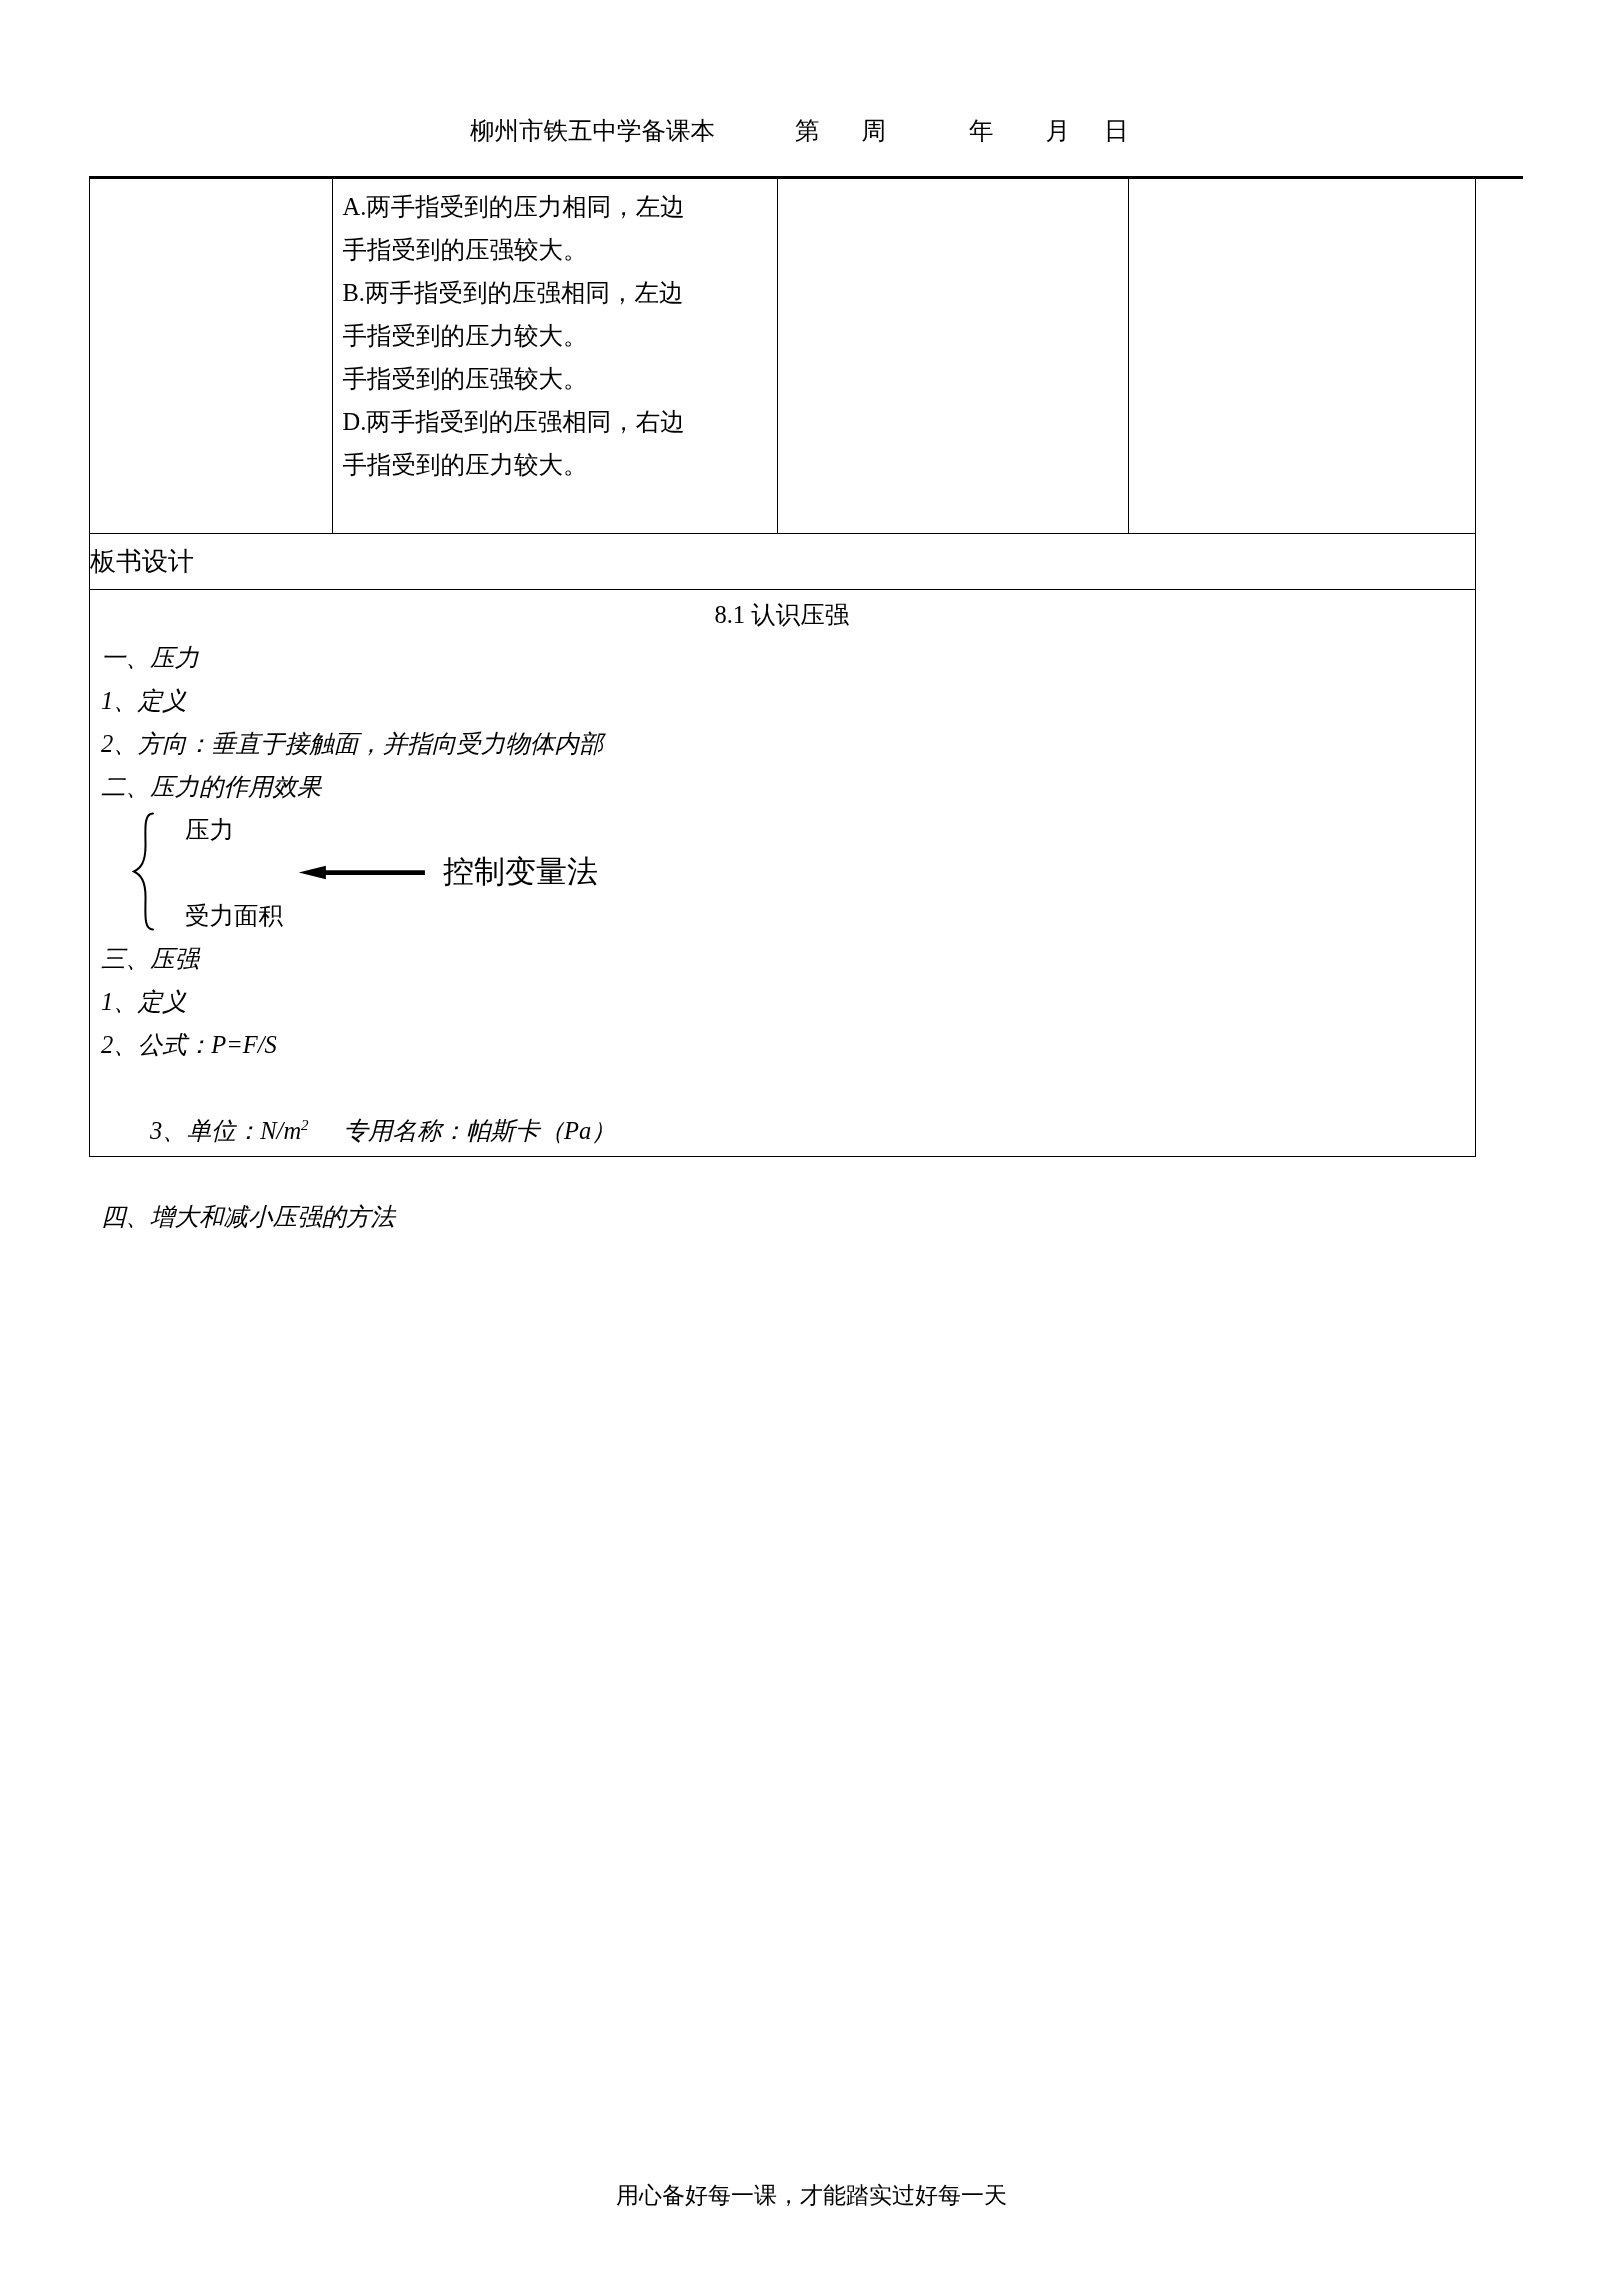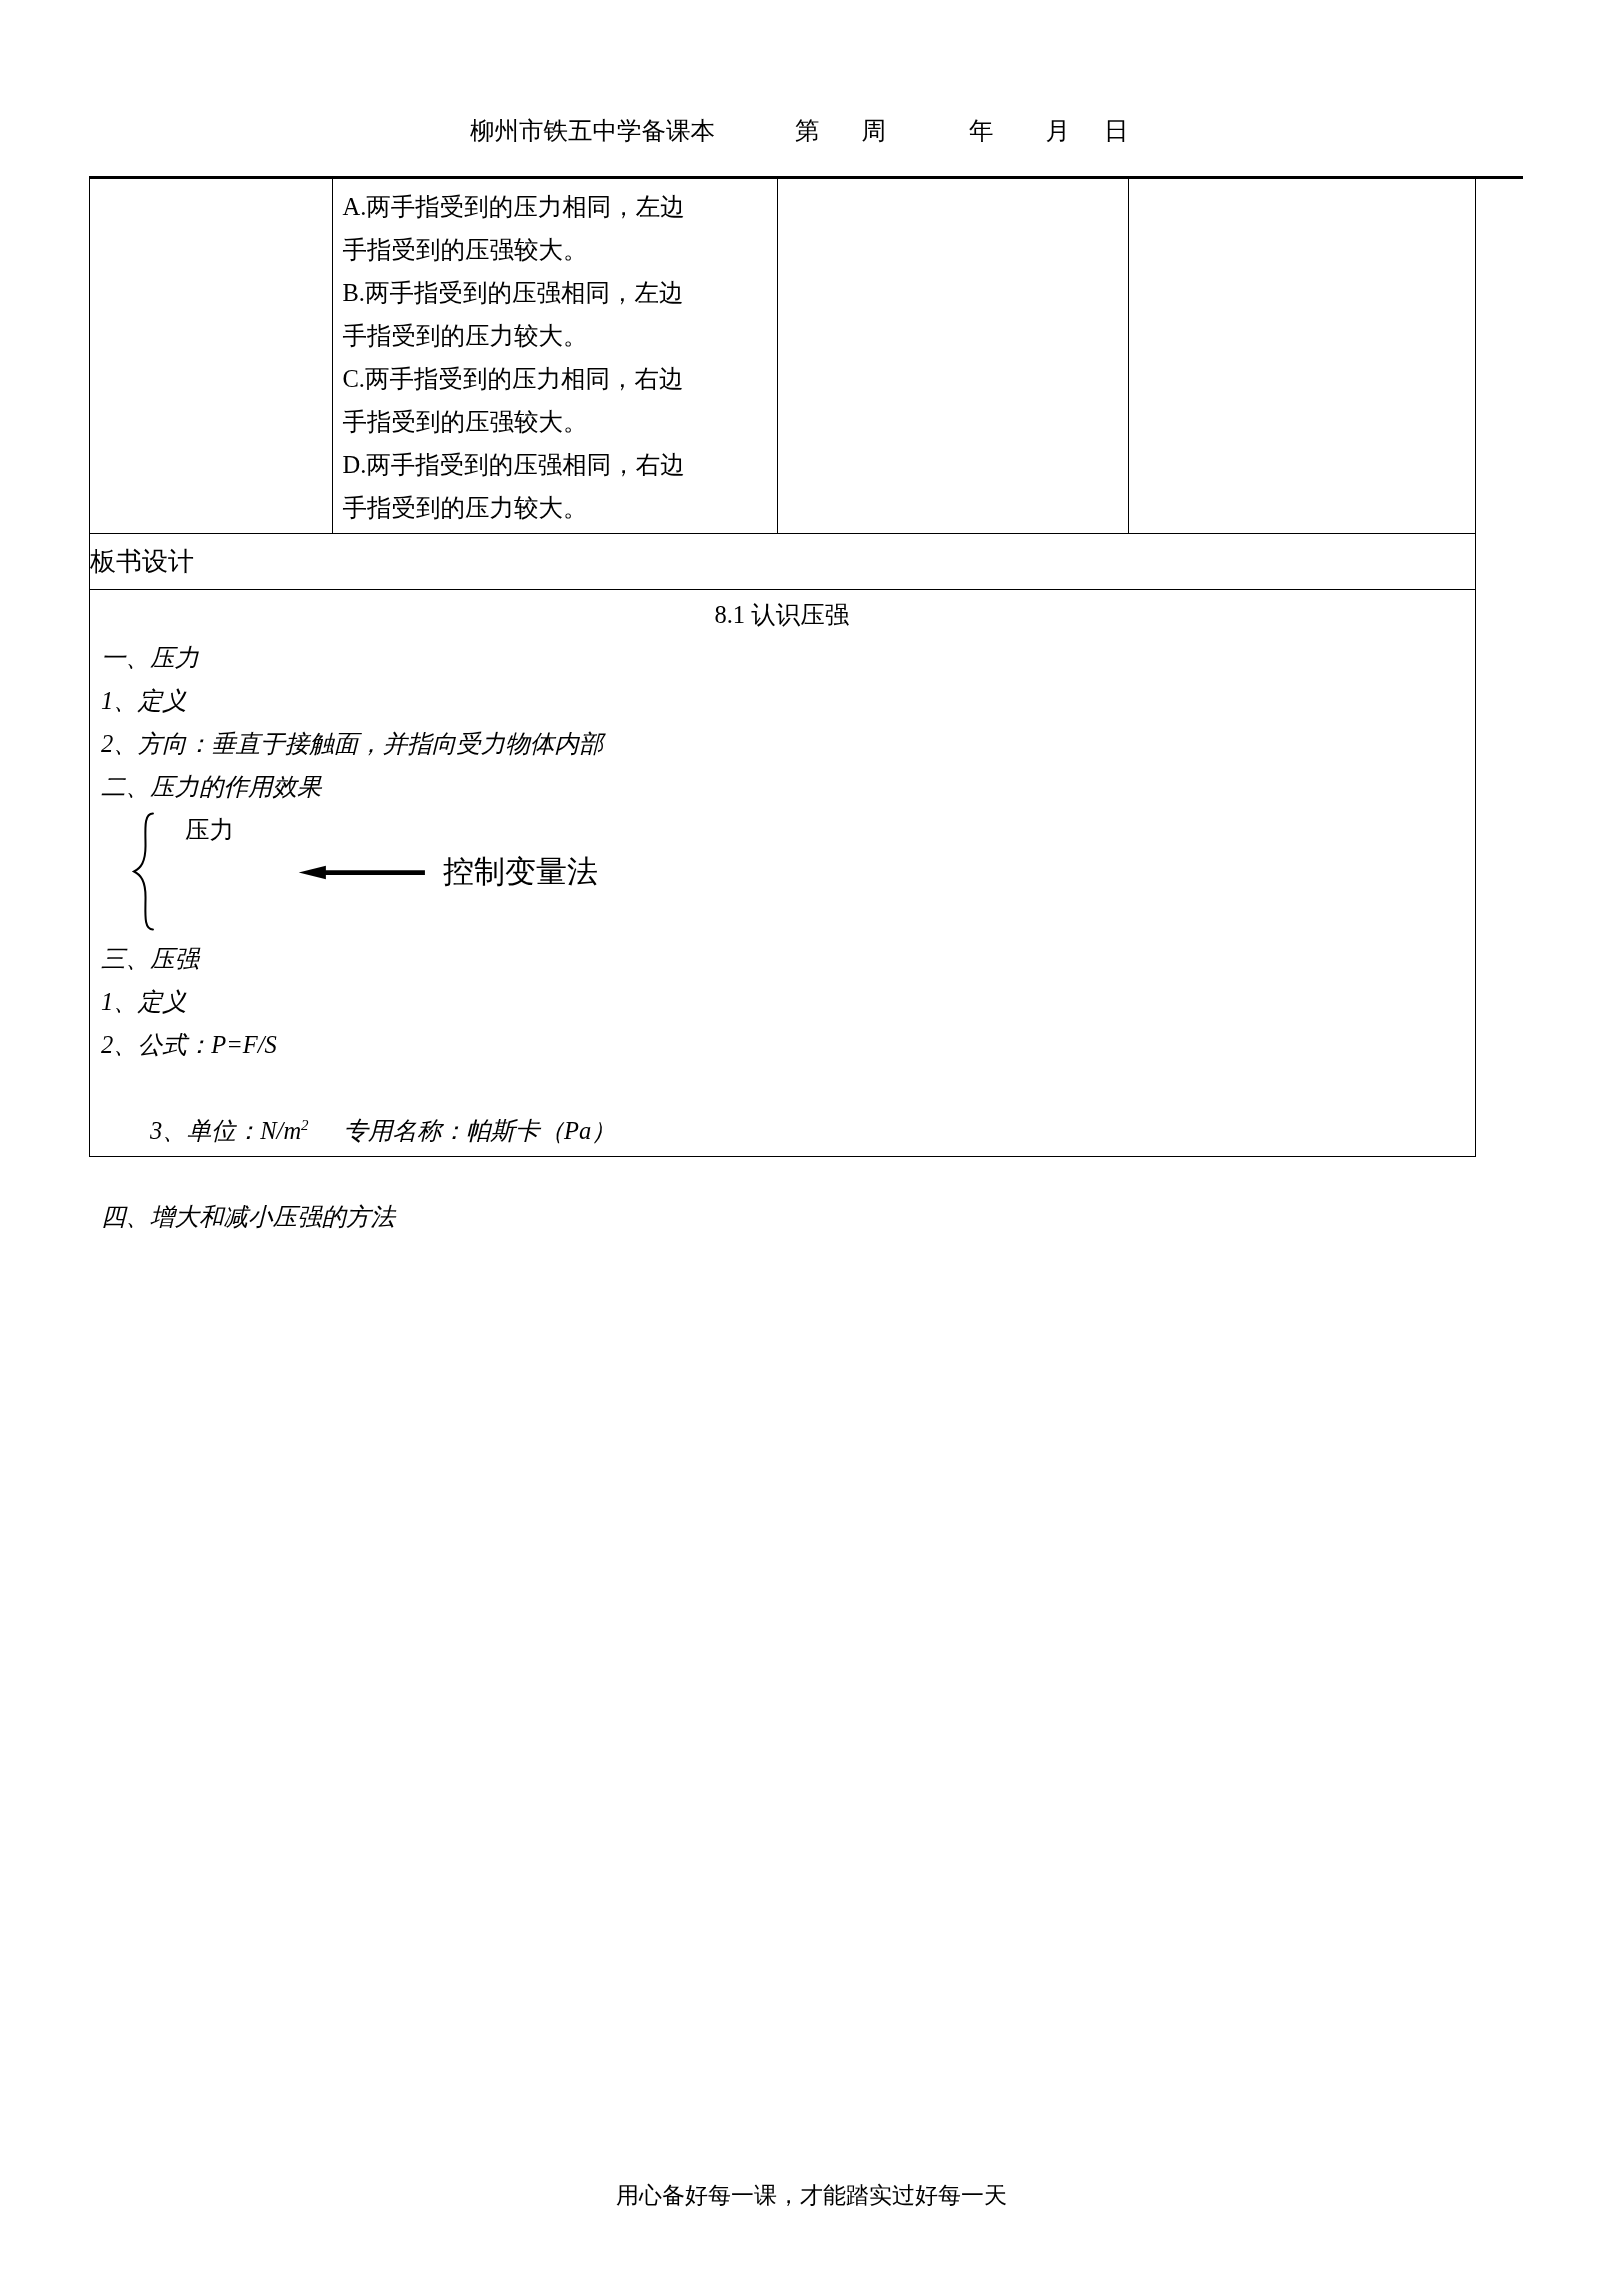--- a/index.html
+++ b/index.html
@@ -79,21 +79,20 @@
 
   <div class="doc-table">
 
     <div class="c-right c-bottom"></div>
 
     <div class="c-right c-bottom cell-options">
       <div class="opt-line">A.两手指受到的压力相同，左边</div>
       <div class="opt-line">手指受到的压强较大。</div>
       <div class="opt-line">B.两手指受到的压强相同，左边</div>
       <div class="opt-line">手指受到的压力较大。</div>
-      <div class="opt-line">C.两手指受到的压力相同，右边</div>
       <div class="opt-line">手指受到的压强较大。</div>
       <div class="opt-line">D.两手指受到的压强相同，右边</div>
       <div class="opt-line">手指受到的压力较大。</div>
     </div>
 
     <div class="c-right c-bottom"></div>
     <div class="c-bottom"></div>
 
     <div class="row-title">板书设计</div>
 
@@ -109,20 +108,21 @@
           <path d="M34 4 C20 4 23 28 23 52 C23 76 16 85 6 90 C16 95 23 104 23 128 C23 152 20 176 34 176" fill="none" stroke="#000" stroke-width="3" stroke-linecap="round"></path>
         </svg>
         <div class="diagram-top">压力</div>
         <div class="diagram-mid">
           <svg class="arrow-svg" width="131" height="19" viewBox="0 0 192 28">
             <line x1="188" y1="14" x2="34" y2="14" stroke="#000" stroke-width="7"></line>
             <polygon points="2,14 42,4 42,24" fill="#000"></polygon>
           </svg>
           <span class="arrow-label">控制变量法</span>
         </div>
+        <div class="diagram-bottom">受力面积</div>
       </div>
 
       <div class="bd-line">三、压强</div>
       <div class="bd-line">1、定义</div>
       <div class="bd-line">2、公式：P=F/S</div>
       <div class="bd-line">
         <span>3、单位：N/m</span><sup class="sup">2</sup><span class="unit-name">专用名称：帕斯卡（Pa）</span>
       </div>
       <div class="bd-line">四、增大和减小压强的方法</div>
     </div>

